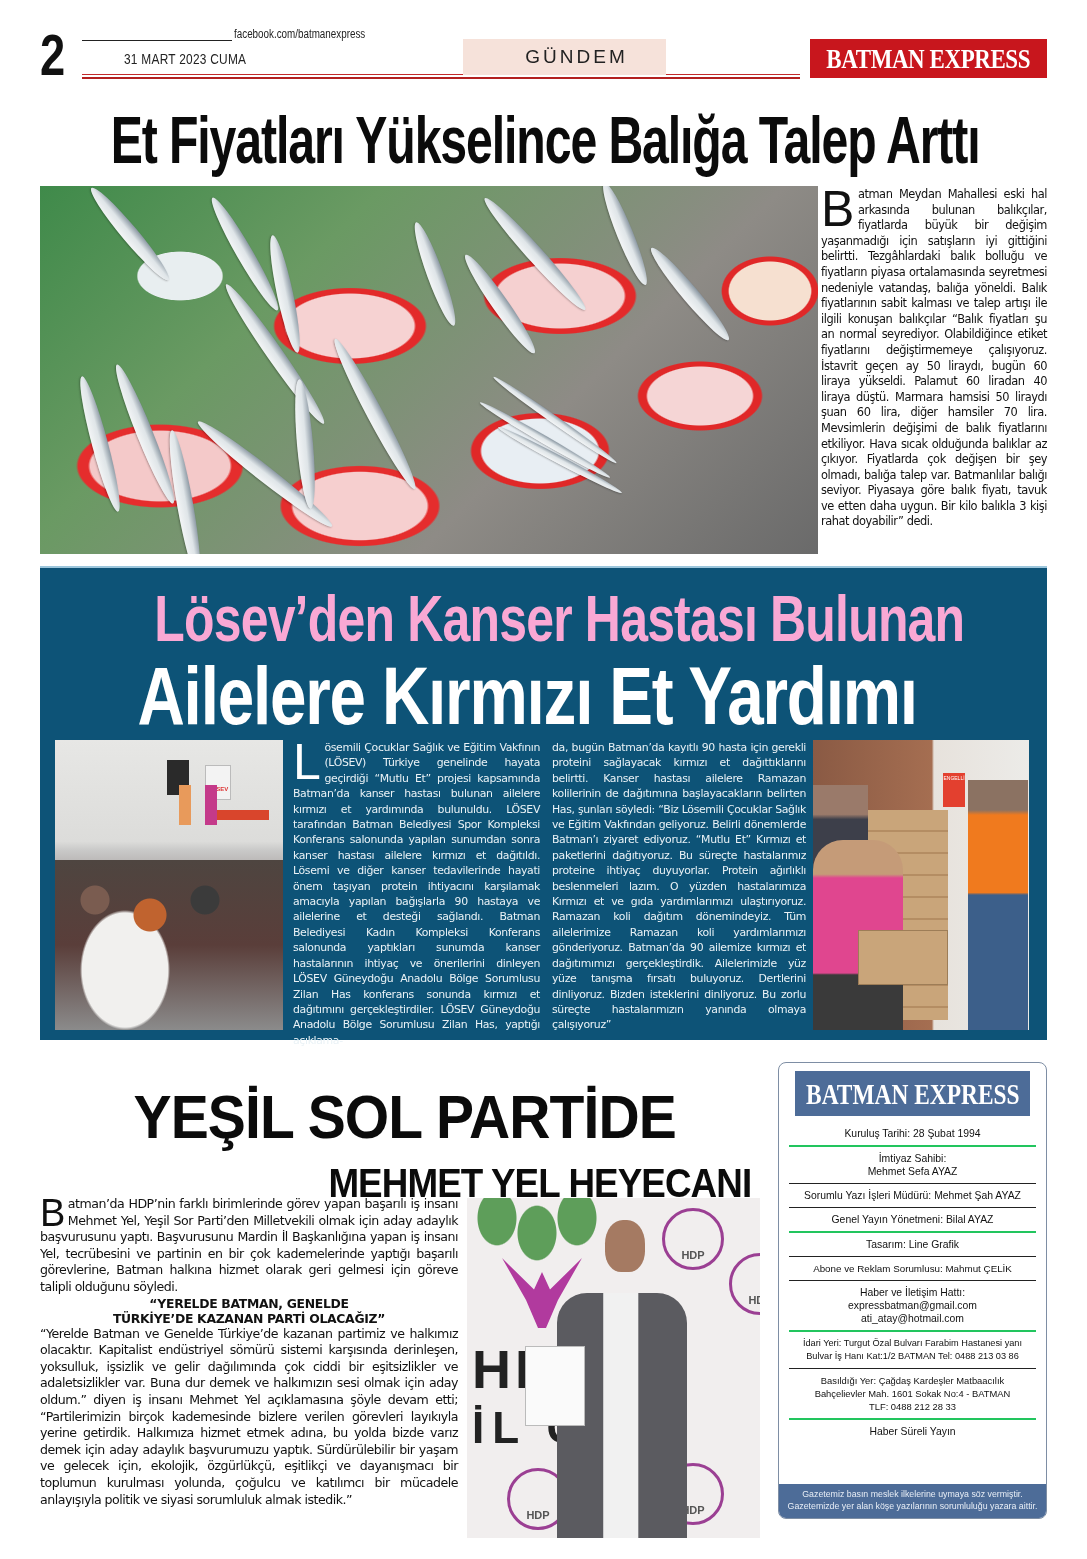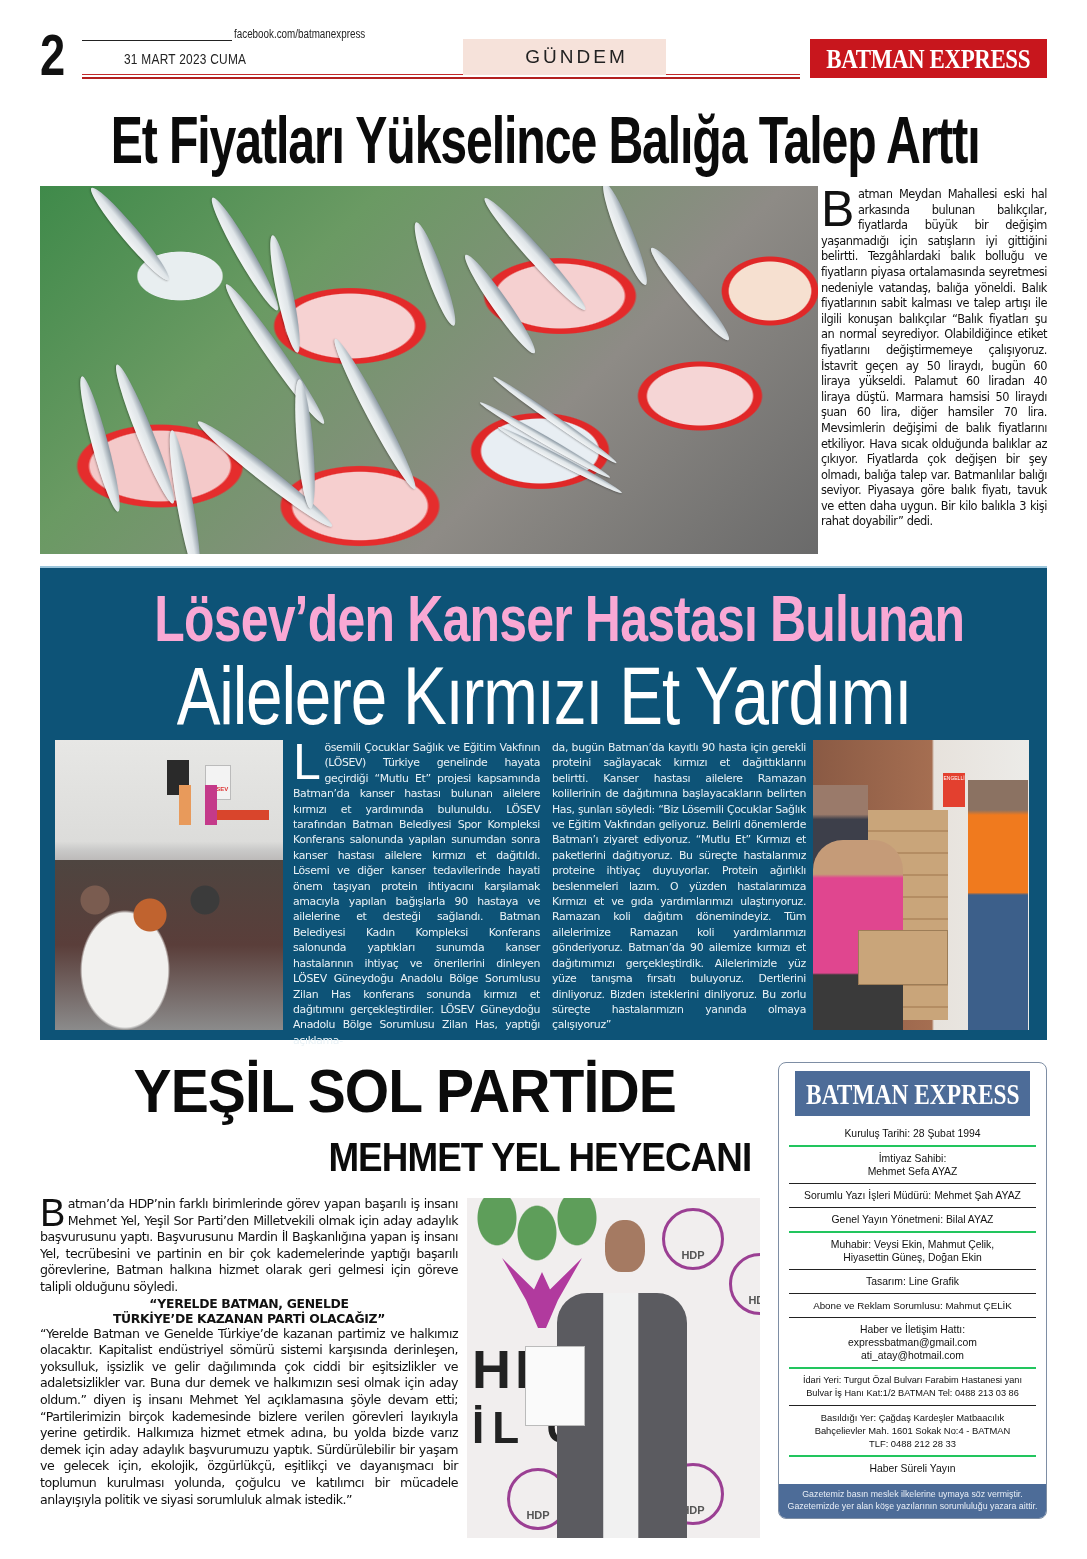--- a/index.html
+++ b/index.html
@@ -37,35 +37,35 @@
   .fish { position: absolute; height: 16px; border-radius: 50%; background: linear-gradient(180deg, #8a97a2 0%, #dfe5e8 45%, #f3f5f6 100%); box-shadow: 0 1px 2px rgba(0,0,0,0.3); }
 
   
   .art1 { position: absolute; left: 821px; top: 187px; width: 226px; font-size: 11.4px; line-height: 15.6px; text-align: justify; color: #111; font-family: "DejaVu Sans", sans-serif; letter-spacing: -0.45px; }
   .dropcap { float: left; font-size: 50px; line-height: 40px; margin: 2px 4px 0 0; font-family: "Liberation Sans", sans-serif; color: #111; }
 
   
   .losev-box { position: absolute; left: 40px; top: 566px; width: 1007px; height: 474px; background: #0d5377; border-top: 2px solid #9cc6dc; }
   .losev-h1 { position: absolute; left: 0; top: 18px; width: 100%; text-align: center; color: #f9a8d4; font-weight: 700; font-size: 64px; line-height: 66px; white-space: nowrap; }
   .losev-h1 span { display: inline-block; transform: scaleX(0.78); letter-spacing: -1px; }
-  .losev-h2 { position: absolute; left: 0; top: 86px; width: 100%; text-align: center; color: #fff; font-weight: 400; font-size: 82px; line-height: 84px; white-space: nowrap; }
+  .losev-h2 { position: absolute; left: 0; top: 86px; width: 100%; color: #fff; font-weight: 700; font-size: 82px; line-height: 84px; white-space: nowrap; }
   .losev-h2 span { display: inline-block; transform: scaleX(0.80); letter-spacing: -1.5px; }
 
   .losev-photo1 { position: absolute; left: 15px; top: 172px; width: 228px; height: 290px; overflow: hidden;
     background: linear-gradient(180deg, #e7e7e5 0%, #dcdcda 35%, #c9c9c8 38%, #8b7f7c 55%, #5c4f4a 75%, #4a4440 100%); }
   .losev-photo2 { position: absolute; left: 773px; top: 172px; width: 216px; height: 290px; overflow: hidden;
     background: linear-gradient(90deg, #8a5a44 0%, #a56e51 55%, #e7e2dc 56%, #ecebe8 100%); }
 
   .losev-text { position: absolute; top: 172px; font-size: 10.9px; line-height: 15.4px; color: #eaf2f6; text-align: justify; font-family: "DejaVu Sans", sans-serif; letter-spacing: -0.35px; }
   .losev-col1 { left: 253px; width: 247px; }
   .losev-col2 { left: 506px; width: 254px; margin-left: 6px; }
   .dropcap-l { float: left; font-size: 50px; line-height: 42px; margin: 1px 4px 0 0; color: #fff; font-family: "Liberation Sans", sans-serif; }
 
   
-  .yesil-h { position: absolute; left: 40px; top: 1058px; width: 730px; text-align: center; font-weight: 700; color: #0b0b0b; }
+  .yesil-h { position: absolute; left: 40px; top: 1084px; width: 730px; text-align: center; font-weight: 700; color: #0b0b0b; }
   .yesil-h .l1 { font-size: 62px; line-height: 66px; white-space: nowrap; display: block; }
   .yesil-h .l1 span, .yesil-h .l2 span { display: inline-block; transform: scaleX(0.92); letter-spacing: -1px; }
   .yesil-h .l2 { font-size: 40px; line-height: 66px; white-space: nowrap; display: block; text-align: right; }
 
   .yesil-body { position: absolute; left: 40px; top: 1196px; width: 418px; font-size: 12.6px; line-height: 16.6px; text-align: justify; color: #111; font-family: "DejaVu Sans", sans-serif; letter-spacing: -0.5px; }
   .dropcap-b { float: left; font-size: 38px; line-height: 30px; margin: 2px 3px 0 0; font-family: "Liberation Sans", sans-serif; }
   .subhead { text-align: center; font-weight: 700; font-size: 12.4px; line-height: 15px; letter-spacing: -0.3px; }
 
   .hdp-photo { position: absolute; left: 467px; top: 1198px; width: 293px; height: 340px; overflow: hidden; background: #f1eeee; }
 
@@ -204,24 +204,20 @@
     <span>İmtiyaz Sahibi:</span>
     <span>Mehmet Sefa AYAZ</span>
   </div>
   <div class="imp-row">
     <span>Sorumlu Yazı İşleri Müdürü: Mehmet Şah AYAZ</span>
   </div>
   <div class="imp-row thick">
     <span>Genel Yayın Yönetmeni: Bilal AYAZ</span>
   </div>
   <div class="imp-row">
-    <span>Muhabir: Veysi Ekin, Mahmut Çelik,</span>
-    <span>Hiyasettin Güneş, Doğan Ekin</span>
-  </div>
-  <div class="imp-row">
     <span>Tasarım: Line Grafik</span>
   </div>
   <div class="imp-row" style="font-size:9.8px;">
     <span>Abone ve Reklam Sorumlusu: Mahmut ÇELİK</span>
   </div>
   <div class="imp-row thick">
     <span>Haber ve İletişim Hattı:</span>
     <span>expressbatman@gmail.com</span>
     <span>ati_atay@hotmail.com</span>
   </div>

